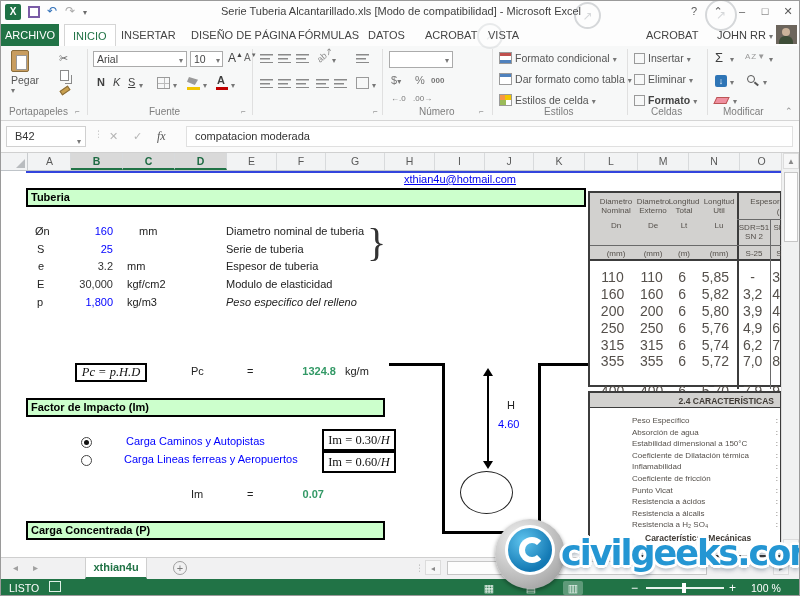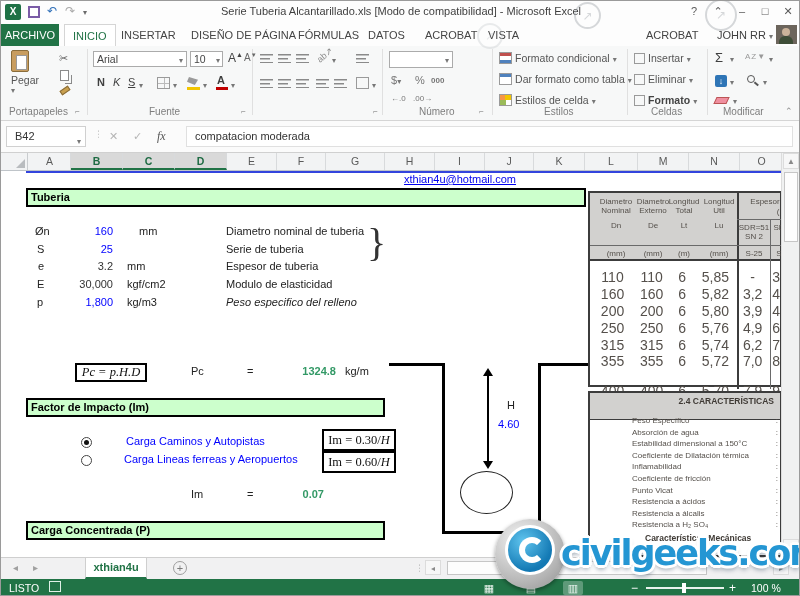--- a/index.html
+++ b/index.html
@@ -63,21 +63,21 @@
   
   #stable { position:absolute; left:587px; top:190px; width:194px; height:196px; background:#fff; border:2px solid #3c3c3c; }
   #stable-hdr { position:absolute; left:0; top:0; width:100%; height:68px; background:#d2d1cf; border-bottom:2px solid #3c3c3c; }
   .sth { position:absolute; font-size:8px; color:#55504b; text-align:center; transform:translateX(-50%); line-height:9px; white-space:nowrap; }
   .st-row { position:absolute; left:0; width:192px; display:flex; overflow:hidden; font-size:14px; color:#55504b; }
   .st-row div { text-align:center; }
   .st-row div:nth-child(1){width:46px}.st-row div:nth-child(2){width:34px}.st-row div:nth-child(3){width:28px}
   .st-row div:nth-child(4){width:40px}.st-row div:nth-child(5){width:36px}.st-row div:nth-child(6){width:12px}
   
   #cbox { position:absolute; left:587px; top:390px; width:194px; height:166px; background:#fff; border:2px solid #3c3c3c; }
-  #cbox-hdr { position:absolute; left:0; top:0; width:100%; height:27px; background:#d2d1cf; border-bottom:1.5px solid #3c3c3c; font-size:8.5px; font-weight:bold; color:#3f3a35; text-align:right; padding:3px 6px 0 0; }
+  #cbox-hdr { position:absolute; left:0; top:0; width:100%; height:15px; background:#d2d1cf; border-bottom:1.5px solid #3c3c3c; font-size:8.5px; font-weight:bold; color:#3f3a35; text-align:right; padding:3px 6px 0 0; }
   #clist { position:absolute; left:42px; top:22px; width:148px; font-size:8px; color:#55504b; }
   #clist div { position:relative; line-height:11.6px; padding-right:0; white-space:nowrap; }
   #clist div::after { content:":"; position:absolute; right:2px; top:0; }
   #cfooter { position:absolute; left:55px; top:140px; font-size:8.5px; font-weight:bold; color:#3f3a35; white-space:nowrap; }
   
   #vscroll { position:absolute; right:0; top:152px; width:18px; height:404px; background:#f0f1f1; border-left:1px solid #dcdcdc; }
   .sbtn { position:absolute; width:16px; height:16px; text-align:center; font-size:8px; color:#8a8a8a; line-height:16px; background:#f7f7f7; border:1px solid #dcdcdc; }
   .thumb { position:absolute; background:#fdfdfd; border:1px solid #c6c6c6; }
   
   #tabbar { position:absolute; left:0; top:556px; width:800px; height:22px; background:#f1f1f2; border-top:1px solid #cfcfcf; }

